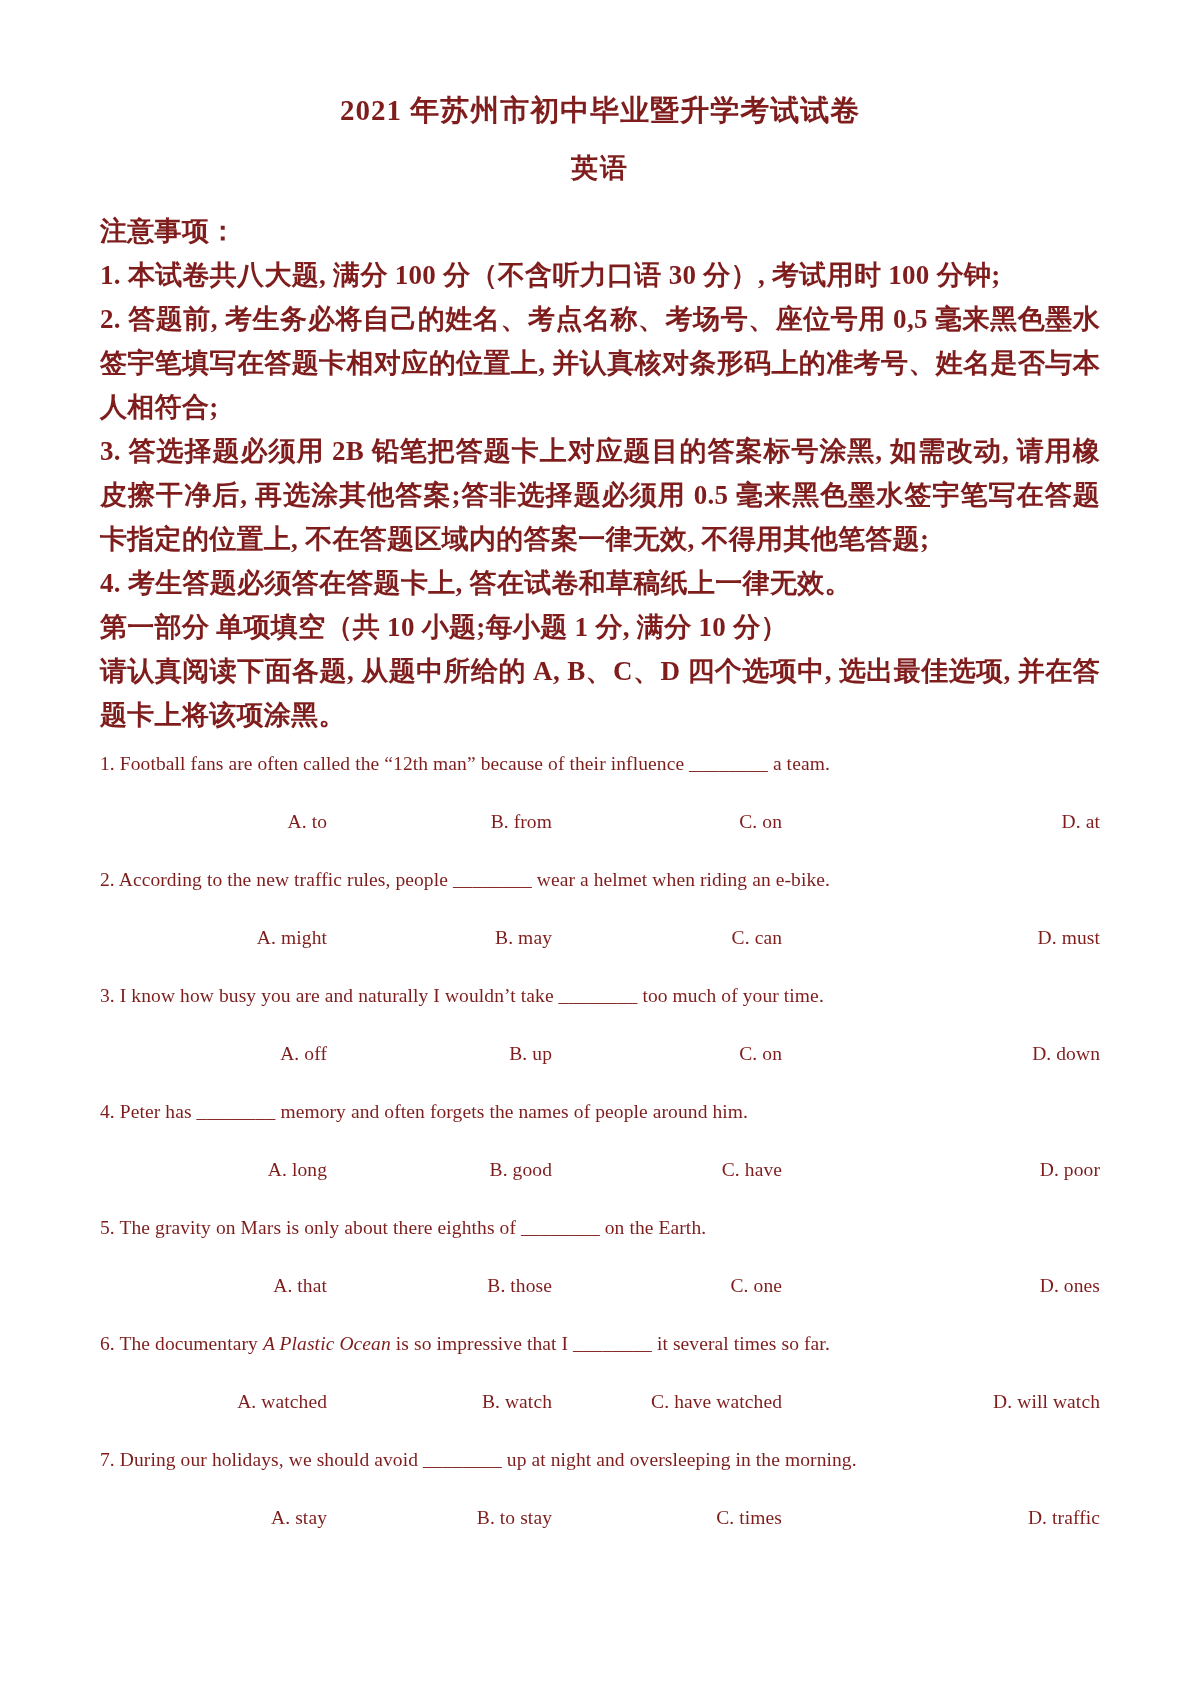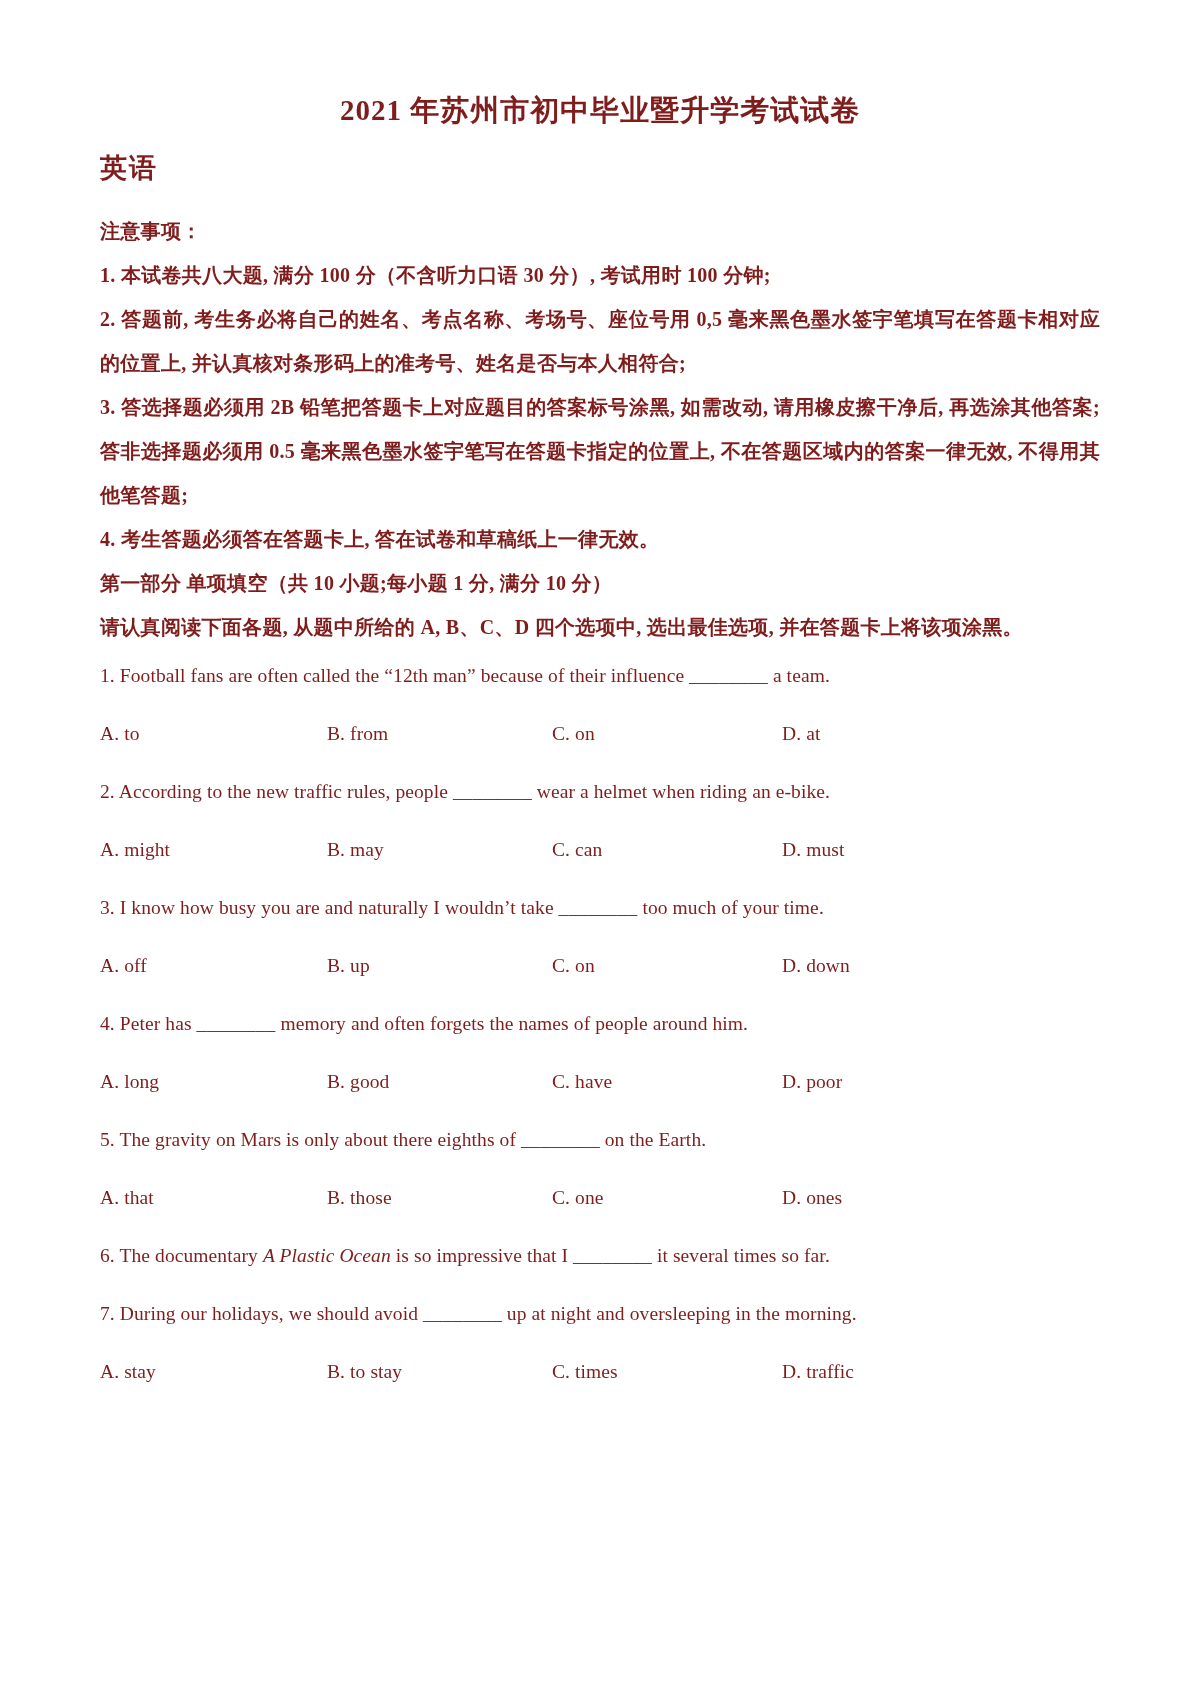--- a/index.html
+++ b/index.html
@@ -16,46 +16,47 @@
   .title {
     font-size: 29px;
     font-weight: 700;
     text-align: center;
     letter-spacing: 1px;
     line-height: 38px;
   }
   .subtitle {
     font-size: 27px;
     font-weight: 700;
+    text-align: center;
     letter-spacing: 2px;
     margin-top: 22px;
     line-height: 34px;
   }
   .cn {
-    font-size: 20px;
+    font-size: 27px;
     font-weight: 600;
     line-height: 44px;
     text-align: justify;
     letter-spacing: 0.3px;
   }
   .notice-heading { margin-top: 24px; }
   .notice-item { margin: 0; }
   #questions { margin-top: 14px; }
   .q-line {
     font-size: 19.5px;
     font-weight: 400;
     line-height: 25px;
     margin-bottom: 33px;
     letter-spacing: 0.1px;
   }
   .q-options {
     display: grid;
     grid-template-columns: 22.7% 22.5% 23% 31.8%;
   }
-  .opt { display: block; }
+  .opt { display: block; text-align: right; }
 </style>
 </head>
 <body>
 
 <div class="page">
   <h1 class="title">2021 年苏州市初中毕业暨升学考试试卷</h1>
   <h2 class="subtitle">英语</h2>
 
   <div class="cn notice-heading">注意事项：</div>
 
@@ -110,20 +111,26 @@
         <div class="q-line q-stem"><span>5. The gravity on Mars is only about there eighths of ________ on the Earth.</span></div>
         <div class="q-line q-options">
           <span class="opt">A. that</span>
           <span class="opt">B. those</span>
           <span class="opt">C. one</span>
           <span class="opt">D. ones</span>
         </div>
       </div>
       <div class="question">
         <div class="q-line q-stem"><span>6. The documentary </span><i>A Plastic Ocean</i><span> is so impressive that I ________ it several times so far.</span></div>
+        <div class="q-line q-options">
+          <span class="opt">A. watched</span>
+          <span class="opt">B. watch</span>
+          <span class="opt">C. have watched</span>
+          <span class="opt">D. will watch</span>
+        </div>
       </div>
       <div class="question">
         <div class="q-line q-stem"><span>7. During our holidays, we should avoid ________ up at night and oversleeping in the morning.</span></div>
         <div class="q-line q-options">
           <span class="opt">A. stay</span>
           <span class="opt">B. to stay</span>
           <span class="opt">C. times</span>
           <span class="opt">D. traffic</span>
         </div>
       </div>

